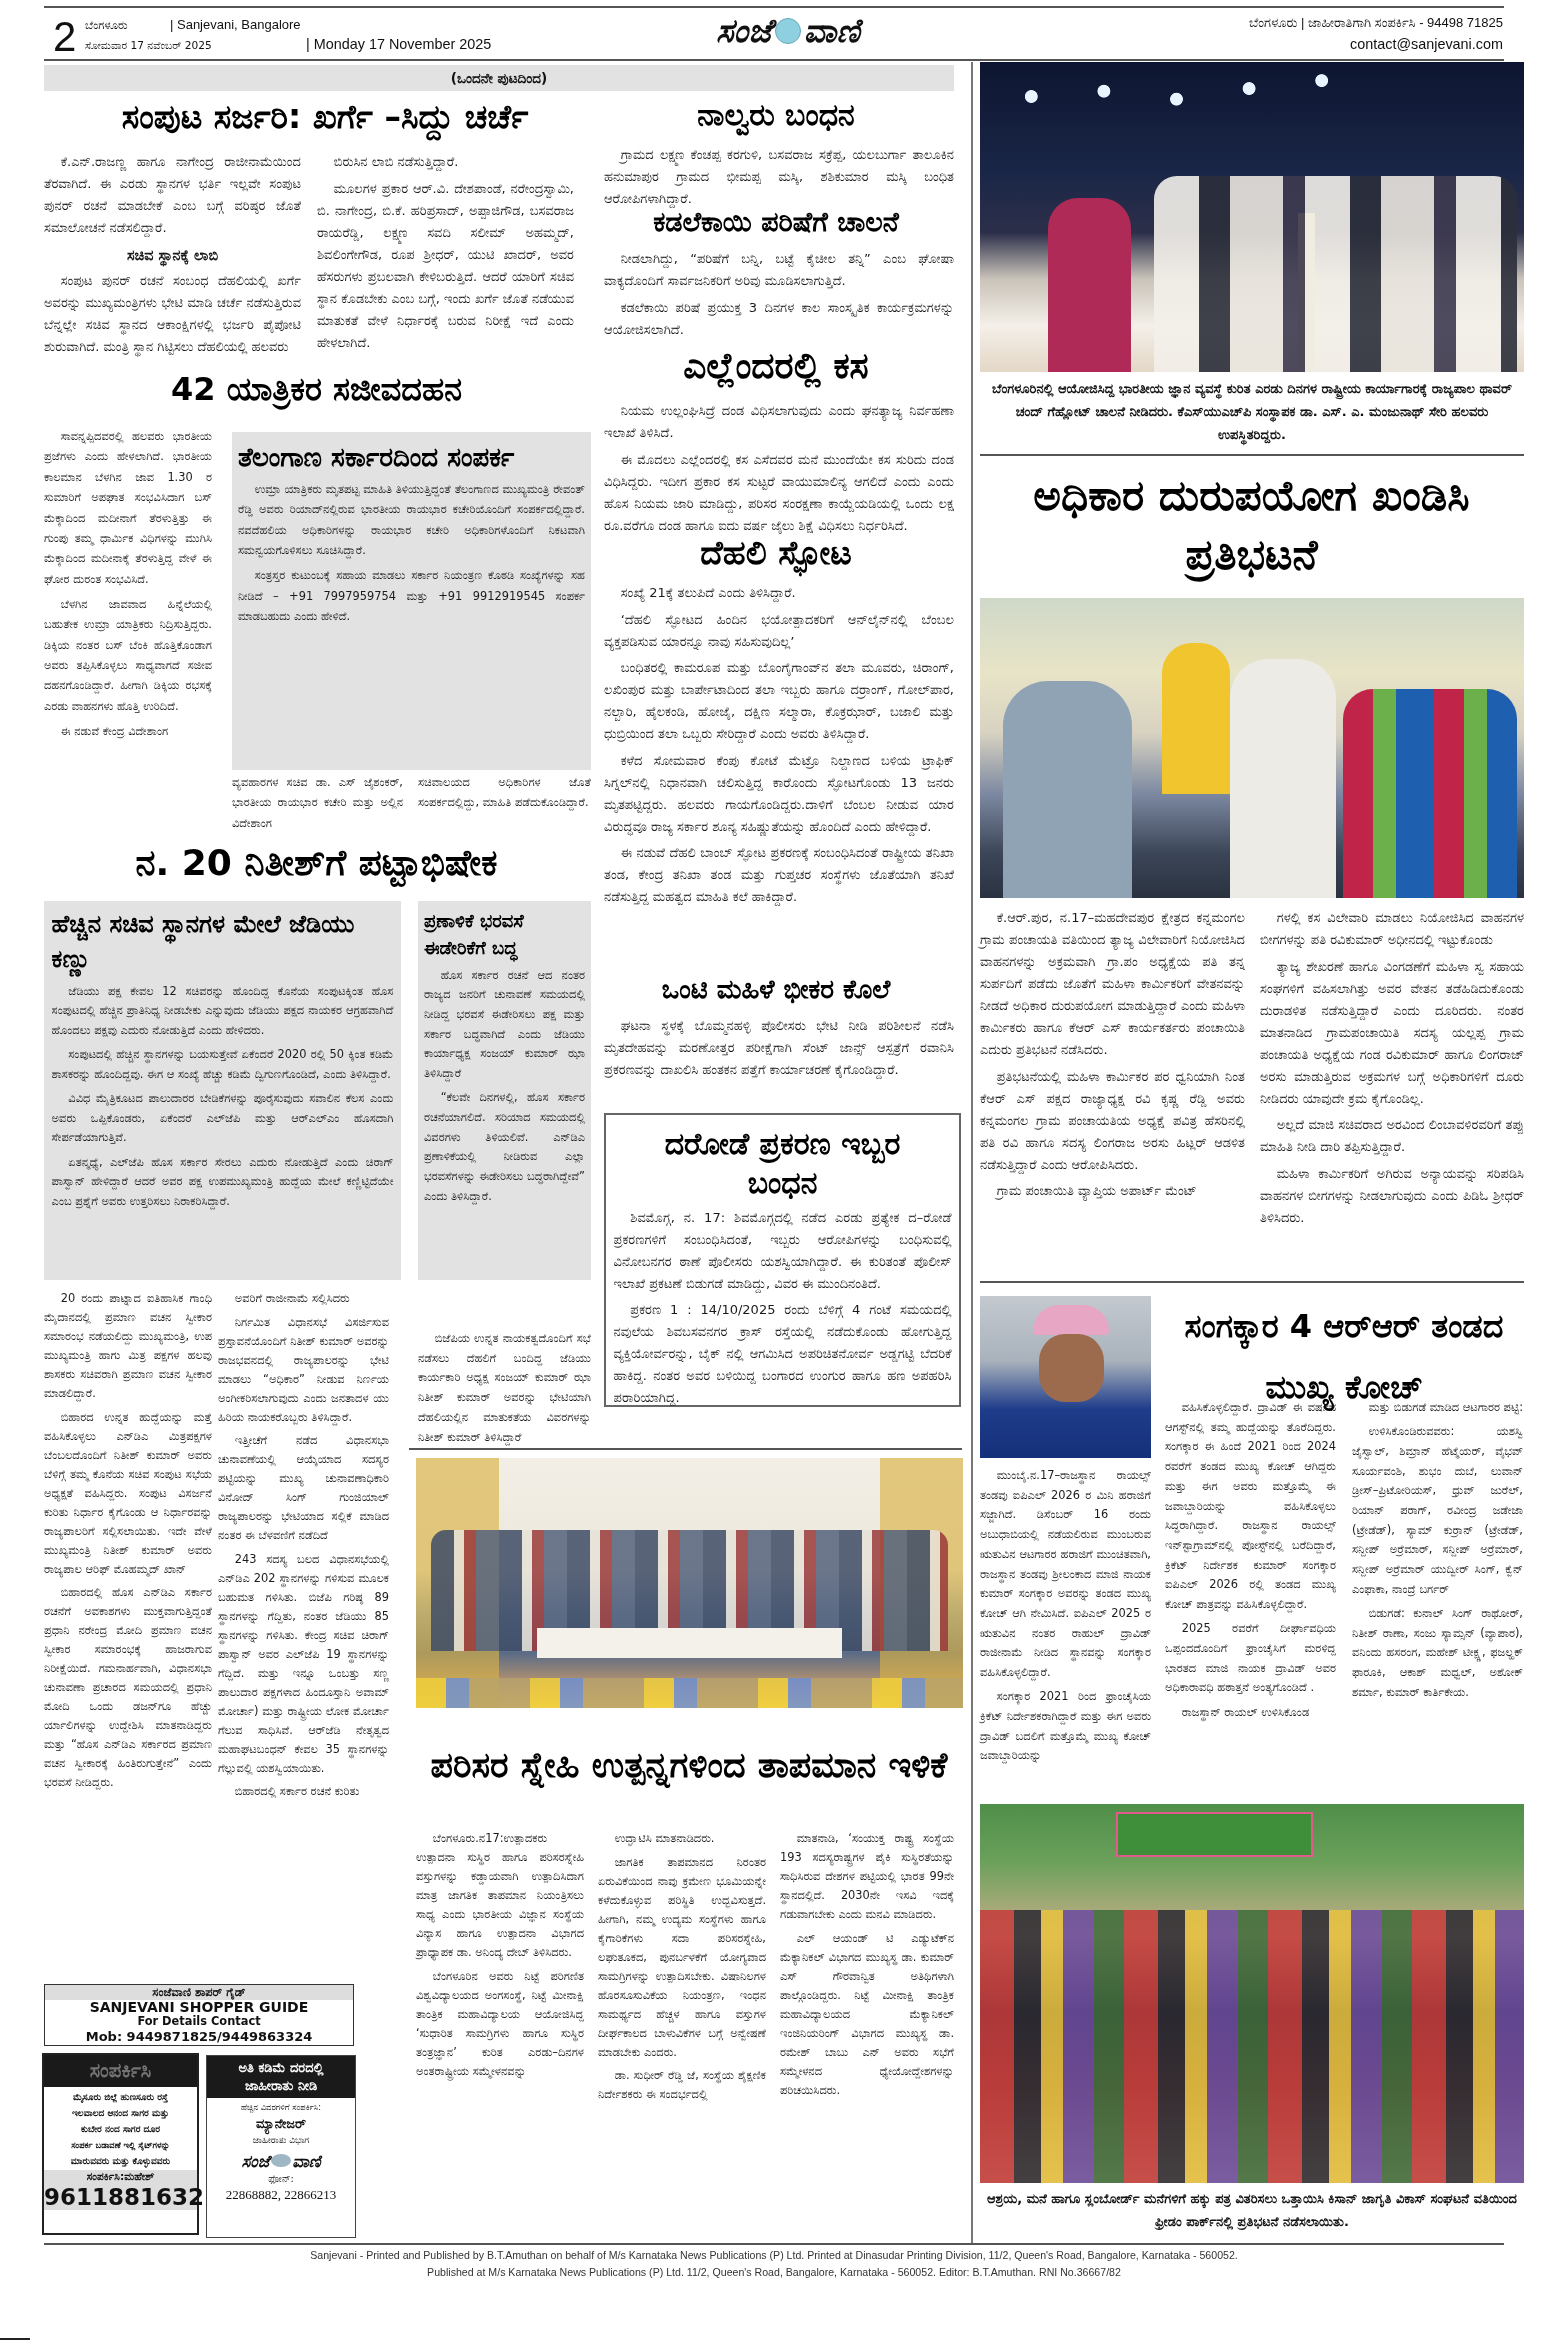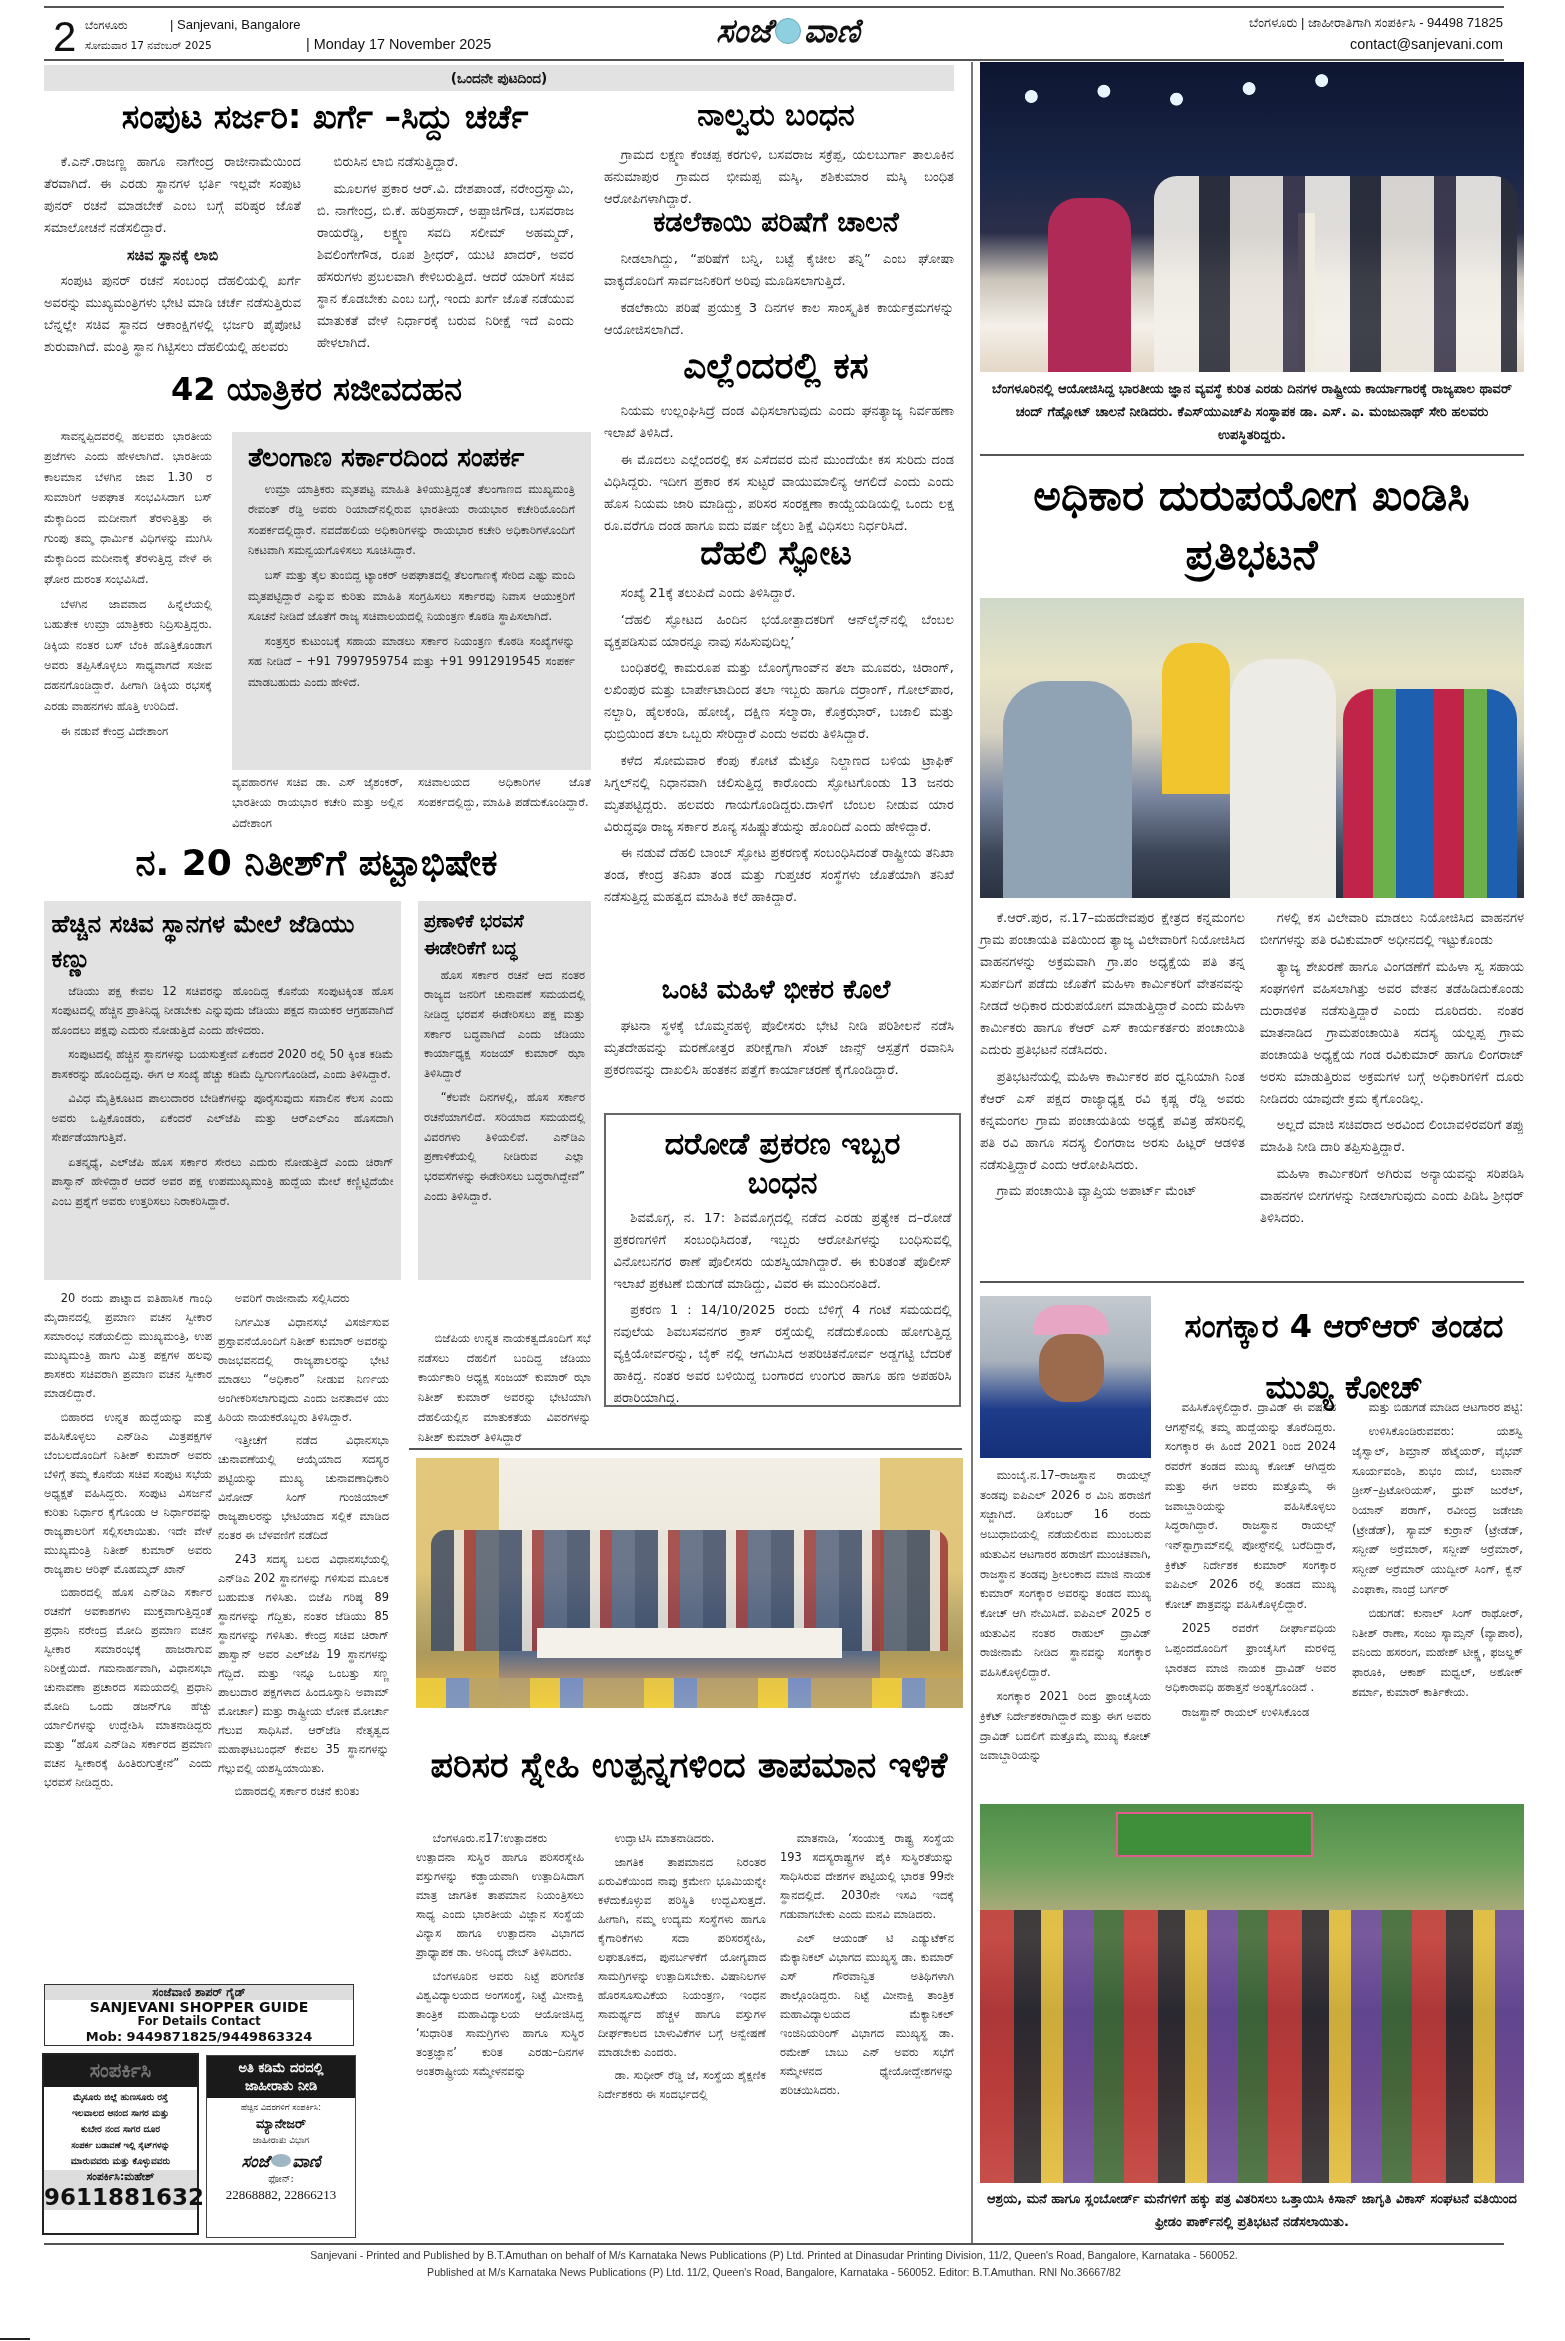--- a/index.html
+++ b/index.html
@@ -89,25 +89,24 @@
   </div>
 </div>
 
 <div class="abs hd" style="left:44px;top:371px;width:545px;font-size:32px;">42 ಯಾತ್ರಿಕರ ಸಜೀವದಹನ</div>
 <div class="abs body" style="left:44px;top:426px;width:168px;font-size:11.4px;line-height:20.4px;">
   <p>ಸಾವನ್ನಪ್ಪಿದವರಲ್ಲಿ ಹಲವರು ಭಾರತೀಯ ಪ್ರಜೆಗಳು ಎಂದು ಹೇಳಲಾಗಿದೆ. ಭಾರತೀಯ ಕಾಲಮಾನ ಬೆಳಗಿನ ಜಾವ 1.30 ರ ಸುಮಾರಿಗೆ ಅಪಘಾತ ಸಂಭವಿಸಿದಾಗ ಬಸ್ ಮೆಕ್ಕಾದಿಂದ ಮದೀನಾಗೆ ತೆರಳುತ್ತಿತ್ತು ಈ ಗುಂಪು ತಮ್ಮ ಧಾರ್ಮಿಕ ವಿಧಿಗಳನ್ನು ಮುಗಿಸಿ ಮೆಕ್ಕಾದಿಂದ ಮದೀನಾಕ್ಕೆ ತೆರಳುತ್ತಿದ್ದ ವೇಳೆ ಈ ಘೋರ ದುರಂತ ಸಂಭವಿಸಿದೆ.</p>
   <p>ಬೆಳಗಿನ ಜಾವವಾದ ಹಿನ್ನೆಲೆಯಲ್ಲಿ ಬಹುತೇಕ ಉಮ್ರಾ ಯಾತ್ರಿಕರು ನಿದ್ರಿಸುತ್ತಿದ್ದರು. ಡಿಕ್ಕಿಯ ನಂತರ ಬಸ್ ಬೆಂಕಿ ಹೊತ್ತಿಕೊಂಡಾಗ ಅವರು ತಪ್ಪಿಸಿಕೊಳ್ಳಲು ಸಾಧ್ಯವಾಗದೆ ಸಜೀವ ದಹನಗೊಂಡಿದ್ದಾರೆ. ಹೀಗಾಗಿ ಡಿಕ್ಕಿಯ ರಭಸಕ್ಕೆ ಎರಡು ವಾಹನಗಳು ಹೊತ್ತಿ ಉರಿದಿದೆ.</p>
   <p>ಈ ನಡುವೆ ಕೇಂದ್ರ ವಿದೇಶಾಂಗ</p>
 </div>
 
-<div class="abs grey" style="left:232px;top:432px;width:359px;height:338px;padding:6px 16px;">
+<div class="abs grey" style="left:232px;top:432px;width:359px;height:338px;padding:6px 6px;">
   <div class="hd" style="text-align:left;font-size:26px;line-height:38px;">ತೆಲಂಗಾಣ ಸರ್ಕಾರದಿಂದ ಸಂಪರ್ಕ</div>
   <div class="body" style="font-size:11.4px;line-height:20.4px;margin-top:3px;">
     <p>ಉಮ್ರಾ ಯಾತ್ರಿಕರು ಮೃತಪಟ್ಟ ಮಾಹಿತಿ ತಿಳಿಯುತ್ತಿದ್ದಂತೆ ತೆಲಂಗಾಣದ ಮುಖ್ಯಮಂತ್ರಿ ರೇವಂತ್ ರೆಡ್ಡಿ ಅವರು ರಿಯಾದ್‌ನಲ್ಲಿರುವ ಭಾರತೀಯ ರಾಯಭಾರ ಕಚೇರಿಯೊಂದಿಗೆ ಸಂಪರ್ಕದಲ್ಲಿದ್ದಾರೆ. ನವದೆಹಲಿಯ ಅಧಿಕಾರಿಗಳನ್ನು ರಾಯಭಾರ ಕಚೇರಿ ಅಧಿಕಾರಿಗಳೊಂದಿಗೆ ನಿಕಟವಾಗಿ ಸಮನ್ವಯಗೊಳಿಸಲು ಸೂಚಿಸಿದ್ದಾರೆ.</p>
-    <p>ಬಸ್ ಮತ್ತು ತೈಲ ತುಂಬಿದ್ದ ಟ್ಯಾಂಕರ್ ಅಪಘಾತದಲ್ಲಿ ತೆಲಂಗಾಣಕ್ಕೆ ಸೇರಿದ ಎಷ್ಟು ಮಂದಿ ಮೃತಪಟ್ಟಿದ್ದಾರೆ ಎನ್ನುವ ಕುರಿತು ಮಾಹಿತಿ ಸಂಗ್ರಹಿಸಲು ಸರ್ಕಾರವು ನಿವಾಸ ಆಯುಕ್ತರಿಗೆ ಸೂಚನೆ ನೀಡಿದೆ ಜೊತೆಗೆ ರಾಜ್ಯ ಸಚಿವಾಲಯದಲ್ಲಿ ನಿಯಂತ್ರಣ ಕೊಠಡಿ ಸ್ಥಾಪಿಸಲಾಗಿದೆ.</p>
     <p>ಸಂತ್ರಸ್ತರ ಕುಟುಂಬಕ್ಕೆ ಸಹಾಯ ಮಾಡಲು ಸರ್ಕಾರ ನಿಯಂತ್ರಣ ಕೊಠಡಿ ಸಂಖ್ಯೆಗಳನ್ನು ಸಹ ನೀಡಿದೆ – +91 7997959754 ಮತ್ತು +91 9912919545 ಸಂಪರ್ಕ ಮಾಡಬಹುದು ಎಂದು ಹೇಳಿದೆ.</p>
   </div>
 </div>
 <div class="abs body" style="left:232px;top:772px;width:171px;font-size:11.4px;line-height:20.4px;">ವ್ಯವಹಾರಗಳ ಸಚಿವ ಡಾ. ಎಸ್ ಜೈಶಂಕರ್, ಭಾರತೀಯ ರಾಯಭಾರ ಕಚೇರಿ ಮತ್ತು ಅಲ್ಲಿನ ವಿದೇಶಾಂಗ</div>
 <div class="abs body" style="left:418px;top:772px;width:173px;font-size:11.4px;line-height:20.4px;">ಸಚಿವಾಲಯದ ಅಧಿಕಾರಿಗಳ ಜೊತೆ ಸಂಪರ್ಕದಲ್ಲಿದ್ದು, ಮಾಹಿತಿ ಪಡೆದುಕೊಂಡಿದ್ದಾರೆ.</div>
 
 <div class="abs hd" style="left:44px;top:842px;width:545px;font-size:36px;">ನ. 20 ನಿತೀಶ್‌ಗೆ ಪಟ್ಟಾಭಿಷೇಕ</div>
 
 <div class="abs grey" style="left:44px;top:901px;width:357px;height:379px;padding:6px 7.6px;">
   <div class="hd" style="text-align:left;font-size:24px;line-height:35px;">ಹೆಚ್ಚಿನ ಸಚಿವ ಸ್ಥಾನಗಳ ಮೇಲೆ ಜೆಡಿಯು ಕಣ್ಣು</div>

